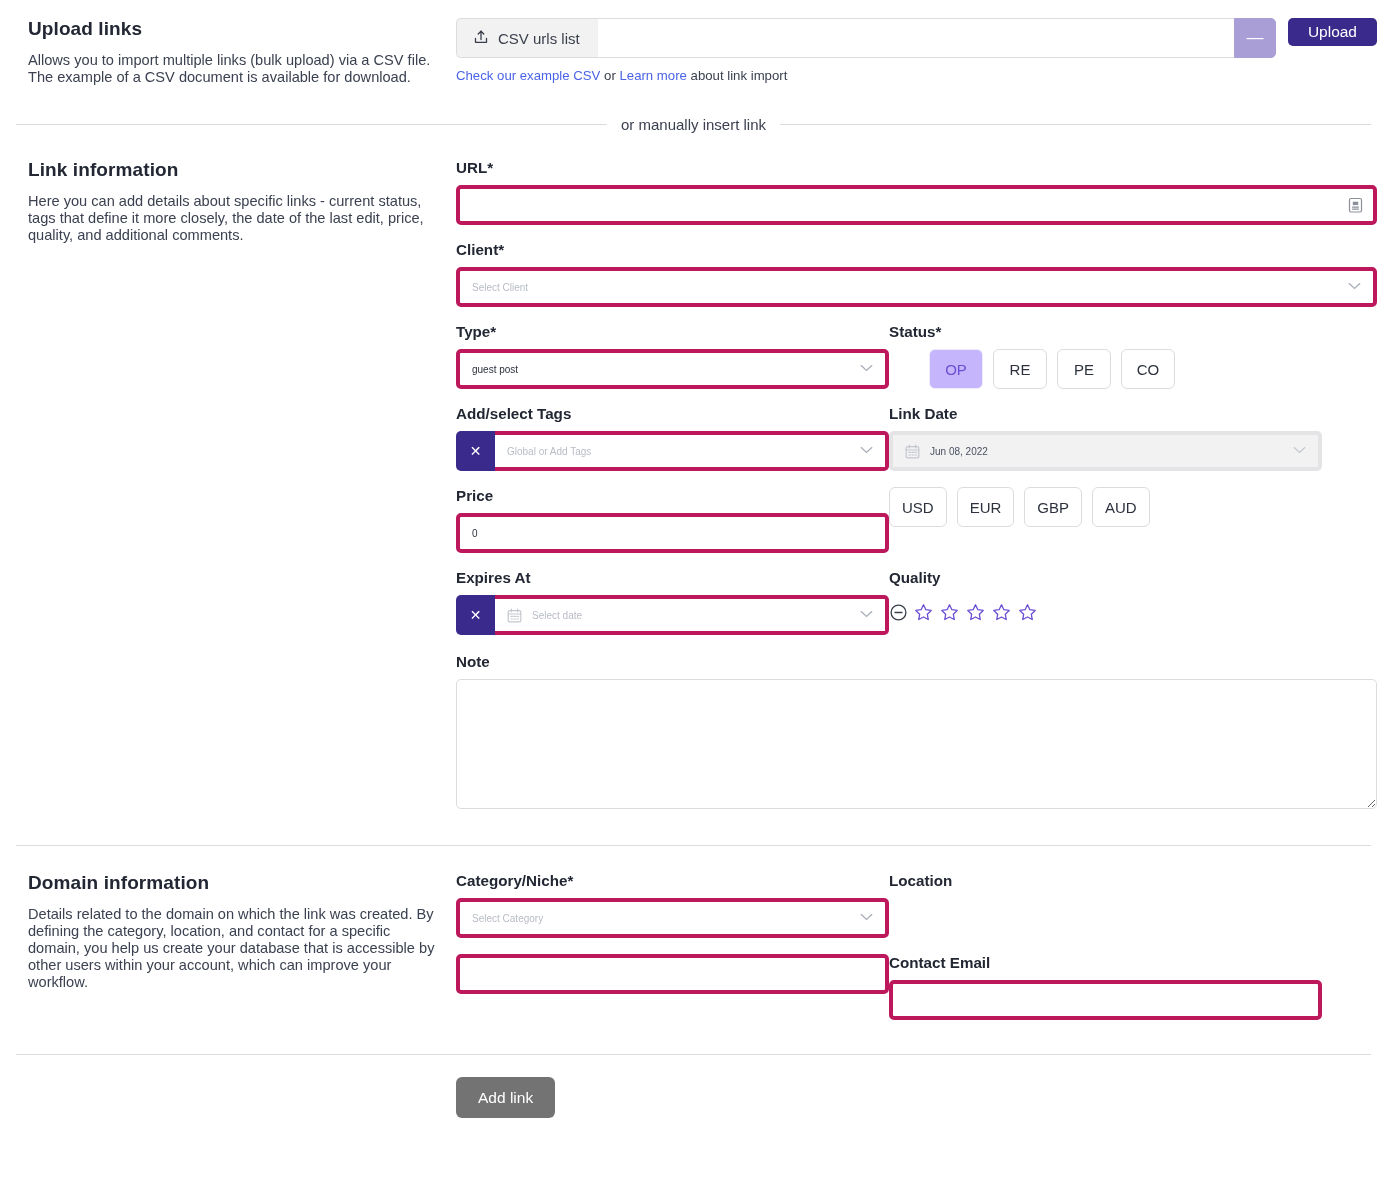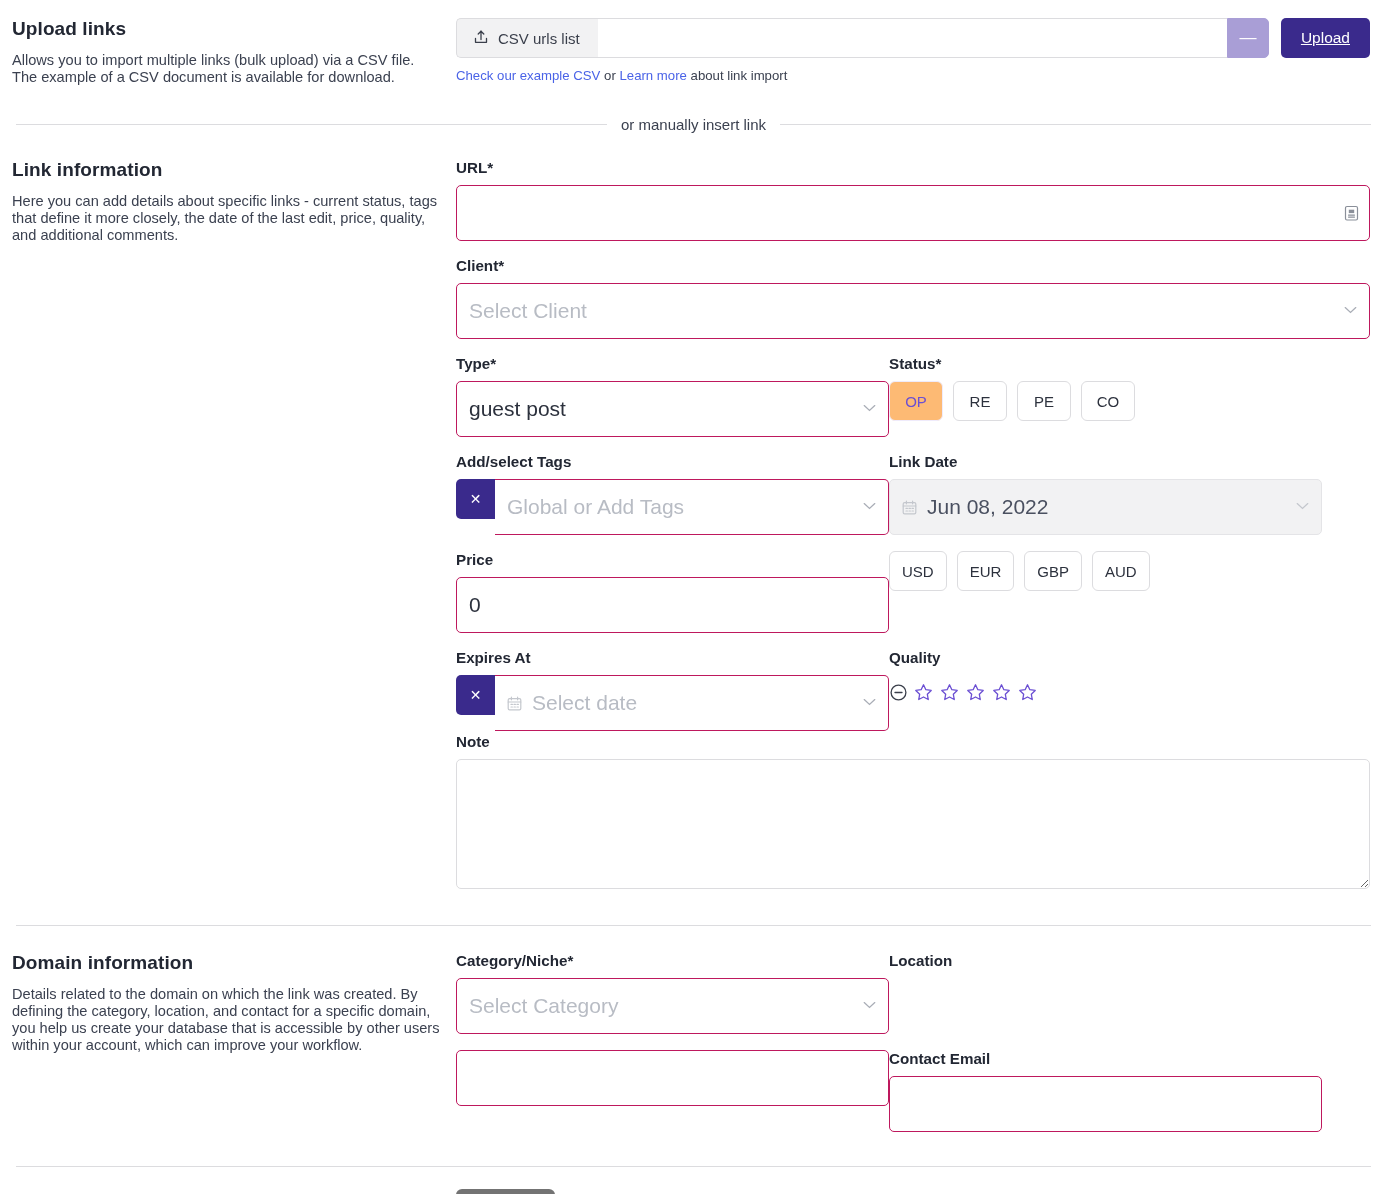--- a/index.html
+++ b/index.html
@@ -8,22 +8,22 @@
     width: 1387px; height: 1194px;
     background: #ffffff;
     font-family: "Liberation Sans", sans-serif;
     color: #1f2430;
     overflow: hidden;
   }
   .page { position: relative; width: 1387px; height: 1194px; padding: 0; }
 
   
   .row { display: flex; align-items: flex-start; }
-  .left-col { width: 456px; flex: 0 0 456px; padding-left: 12px; padding-right: 16px; }
-  .right-col { flex: 1 1 auto; padding-right: 17px; }
+  .left-col { width: 456px; flex: 0 0 456px; padding-left: 28px; padding-right: 16px; }
+  .right-col { flex: 1 1 auto; padding-right: 10px; }
 
   .sec-title {
     font-size: 19px; font-weight: bold; color: #222733;
     margin: 0 0 12px 0; letter-spacing: .1px;
   }
   .sec-desc {
     font-size: 14.6px; line-height: 17px; color: #3b4150; margin: 0;
   }
 
   
@@ -42,44 +42,44 @@
   }
   .csv-minus {
     width: 42px; background: #a99ed6; border: 1px solid #a99ed6;
     border-radius: 0 5px 5px 0;
     display: flex; align-items: center; justify-content: center;
     color: #fff; font-size: 17px; cursor: pointer;
   }
   .upload-btn {
     margin-left: 12px; background: #3a2a8c; color: #fff;
     border: none; border-radius: 5px; padding: 0 20px;
-    font-size: 15.5px; cursor: pointer; height: 40px; text-decoration: underline;
+    font-size: 15.5px; cursor: pointer; height: 28px;
   }
   .helper-line { margin-top: 10px; font-size: 13.2px; color: #3b4150; }
   .helper-line a { color: #4a63e7; text-decoration: none; cursor: pointer; }
 
   
   .divider-label {
     display: flex; align-items: center; gap: 14px;
     margin: 30px 16px 0 16px; font-size: 15px; color: #3b4150;
   }
   .divider-label::before, .divider-label::after {
     content: ""; flex: 1 1 auto; height: 1px; background: #dcdcdf;
   }
   .hr { height: 1px; background: #dcdcdf; margin: 0 16px; }
 
   
   .fld-label {
     font-size: 15.2px; font-weight: bold; color: #222733;
     margin: 0 0 9px 0; display: block;
   }
   .ctl {
-    height: 56px; border: 1px solid #be185d; border-radius: 5px;
+    height: 40px; border: 4px solid #be185d; border-radius: 5px;
     background: #fff; display: flex; align-items: center;
-    padding: 0 12px; font-size: 21px; color: #2c313d; position: relative;
+    padding: 0 12px; font-size: 10px; color: #2c313d; position: relative;
   }
   .ctl.placeholder { color: #b8bcc4; }
   .ctl.disabled { background: #f2f2f3; border-color: #e4e4e7; color: #4a5060; }
   .chev {
     margin-left: auto; color: #a9adb6; font-size: 11px; line-height: 1;
     transform: translateY(-1px);
   }
   .chev svg { display: block; }
   .ctl .pre-ico { margin-right: 10px; display: flex; align-items: center; }
 
@@ -97,21 +97,21 @@
   .with-x .ctl { flex: 1 1 auto; border-radius: 0 5px 5px 0; border-left: none; }
 
   
   .pills { display: flex; gap: 10px; }
   .pill {
     min-width: 54px; height: 40px; border: 1px solid #dcdcdf;
     border-radius: 6px; background: #fff; color: #2c313d;
     font-size: 15px; display: flex; align-items: center; justify-content: center;
     padding: 0 12px; cursor: pointer;
   }
-  .pill.active { background: #fdba74; border-color: #efebfb; color: #6b4fd3; }
+  .pill.active { background: #c4b5fd; border-color: #efebfb; color: #6b4fd3; margin-left: 40px; }
 
   
   .stars { display: flex; align-items: center; gap: 5px; height: 34px; }
   .stars .minus { color: #3a3f4b; display: flex; cursor: pointer; }
   .stars .star { color: #6b4fd3; display: flex; cursor: pointer; }
 
   
   .note-area {
     width: 100%; height: 130px; border: 1px solid #dcdcdf; border-radius: 5px;
     background: #fff; resize: vertical; font-family: "Liberation Sans", sans-serif;

